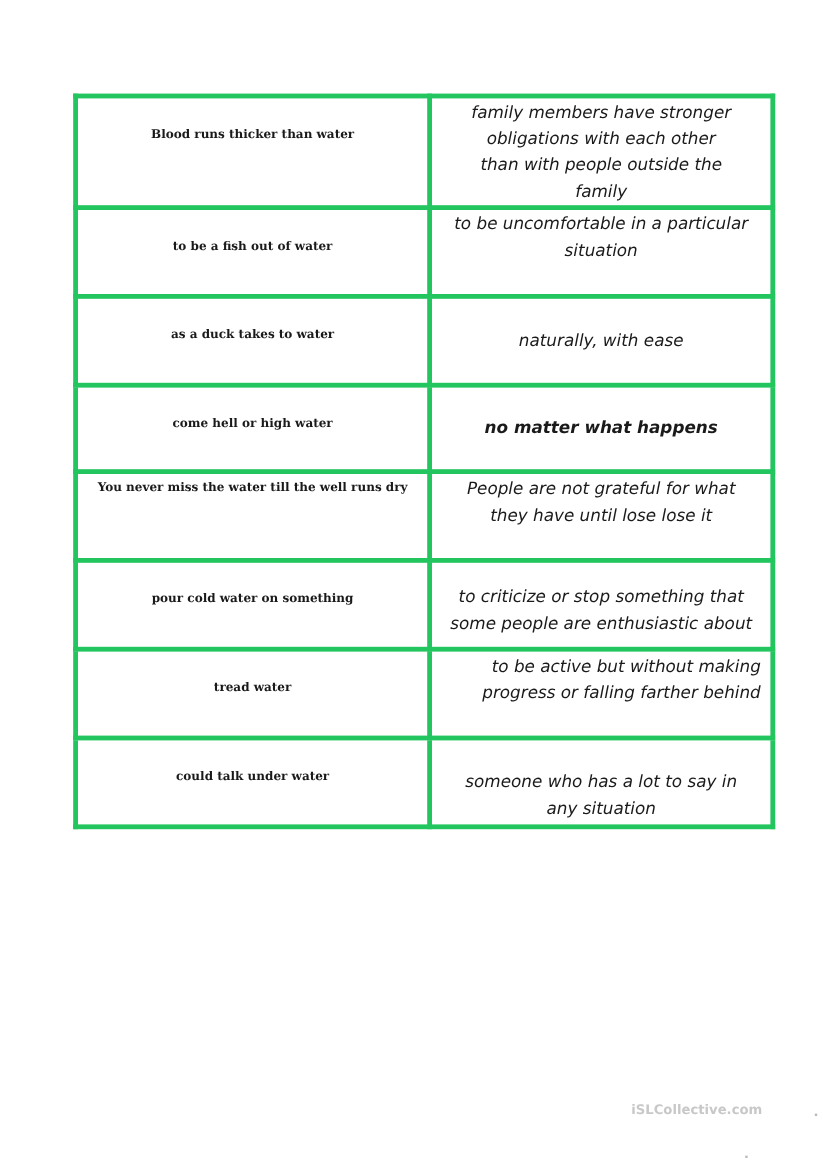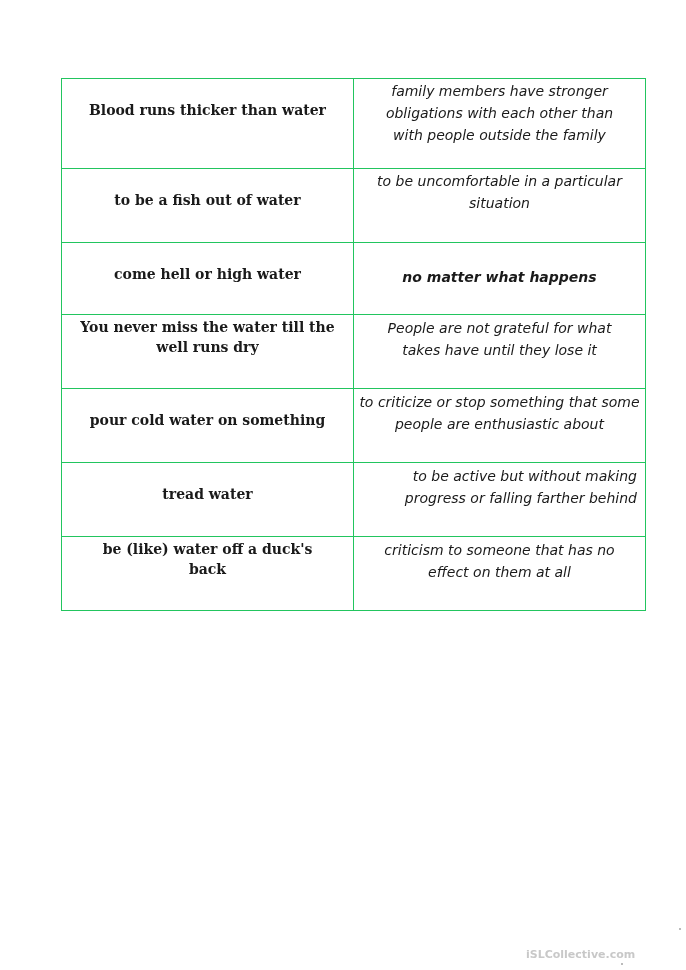--- a/index.html
+++ b/index.html
@@ -1,26 +1,26 @@
 <!DOCTYPE html>
 <html><head>
 <meta charset="utf-8">
 <style>
   html, body { margin:0; padding:0; background:#ffffff; }
   body { width:686px; height:970px; position:relative; overflow:hidden; }
   .sheet { position:absolute; left:61px; top:78px; width:585px; }
   table { border-collapse:collapse; width:585px; table-layout:fixed; }
-  td { border:1px solid #22c55e; padding:0; vertical-align:top; }
+  td { border:4px solid #22c55e; padding:0; vertical-align:top; }
   td.idiom { width:291px; text-align:center;
     font-family:"DejaVu Serif", "Liberation Serif", serif; font-weight:bold;
-    font-size:14px; color:#1a1a1a; line-height:20px; }
+    font-size:10px; color:#1a1a1a; line-height:20px; }
   td.meaning { text-align:center;
     font-family:"DejaVu Sans", "Liberation Sans", sans-serif; font-style:italic;
     font-size:14px; color:#1a1a1a; line-height:22px; }
-  .watermark { position:absolute; left:526px; top:948px;
+  .watermark { position:absolute; left:526px; top:918px;
     font-family:"DejaVu Sans", sans-serif; font-weight:bold; font-size:11px; color:#c8c8c8; }
   .dot1 { position:absolute; left:679px; top:928px; width:2px; height:2px; background:#bbb; }
   .dot2 { position:absolute; left:621px; top:963px; width:2px; height:2px; background:#bbb; }
 </style>
 </head>
 <body>
 
 <div class="sheet">
 <table>
   <tbody>
@@ -33,58 +33,66 @@
           </td>
   </tr>
   <tr style="height:74px;">
     <td class="idiom">
             <div style="padding-top:21px;">to be a fish out of water</div>
           </td>
     <td class="meaning">
             <div style="padding:1px 4px 0;font-style:italic;">to be uncomfortable in a particular situation</div>
           </td>
   </tr>
+  <tr style="height:74px;">
+    <td class="idiom">
+            <div style="padding-top:21px;">as a duck takes to water</div>
+          </td>
+    <td class="meaning">
+            <div style="padding:24px 4px 0;">naturally, with ease</div>
+          </td>
+  </tr>
   <tr style="height:72px;">
     <td class="idiom">
             <div style="padding-top:21px;">come hell or high water</div>
           </td>
     <td class="meaning">
             <div style="padding:23px 4px 0;font-weight:bold;">no matter what happens</div>
           </td>
   </tr>
   <tr style="height:74px;">
     <td class="idiom">
             <div style="padding:2px 6px 0;">You never miss the water till the well runs dry</div>
           </td>
     <td class="meaning">
-            <div style="padding:2px 14px 0;">People are not grateful for what takes have until they lose it</div>
+            <div style="padding:2px 14px 0;">People are not grateful for what they have until lose lose it</div>
           </td>
   </tr>
   <tr style="height:74px;">
     <td class="idiom">
             <div style="padding-top:21px;">pour cold water on something</div>
           </td>
     <td class="meaning">
-            <div style="padding:2px 4px 0;">to criticize or stop something that some people are enthusiastic about</div>
+            <div style="padding:2px 4px 0;margin-top:16px;">to criticize or stop something that some people are enthusiastic about</div>
           </td>
   </tr>
   <tr style="height:74px;">
     <td class="idiom">
             <div style="padding-top:21px;">tread water</div>
           </td>
     <td class="meaning">
             <div style="padding:2px 8px 0;text-align:right;">to be active but without making progress or falling farther behind</div>
           </td>
   </tr>
   <tr style="height:74px;">
     <td class="idiom">
-            <div style="padding:2px 22px 0;">be (like) water off a duck's back</div>
+            <div style="padding-top:21px;">could talk under water</div>
           </td>
     <td class="meaning">
-            <div style="padding:2px 14px 0;">criticism  to someone that has no effect on them at all</div>
+            <div style="padding:24px 14px 0;">someone who  has a lot to say in any situation</div>
           </td>
   </tr>
 </tbody>
     </table>
 </div>
 
 <div class="watermark">iSLCollective.com</div>
 <div class="dot1"></div>
 <div class="dot2"></div>
 

